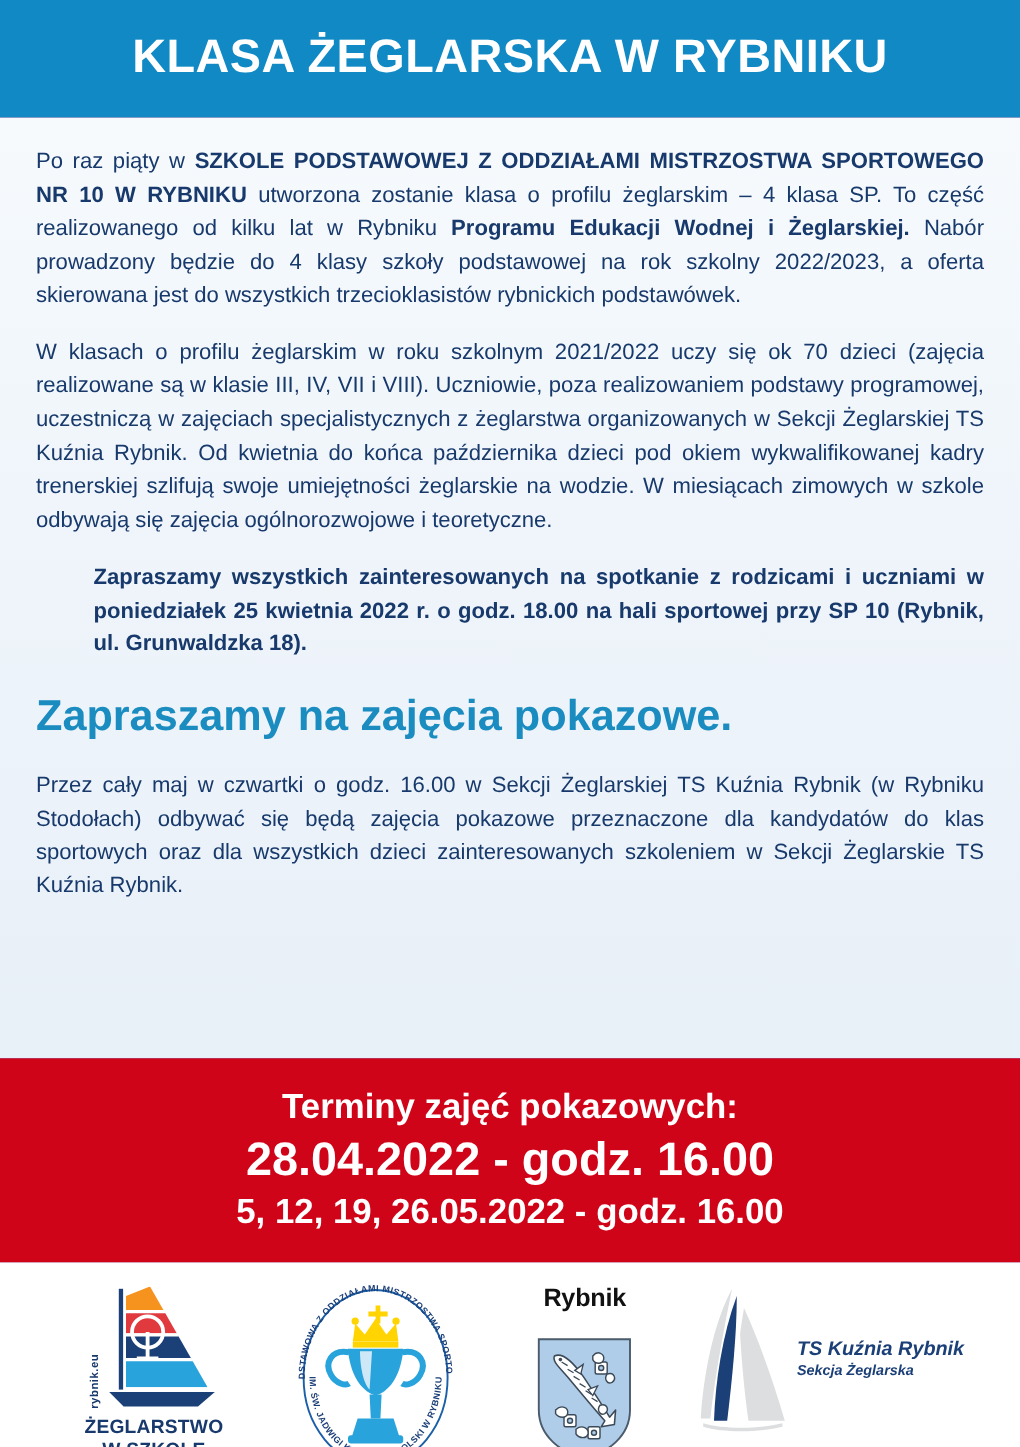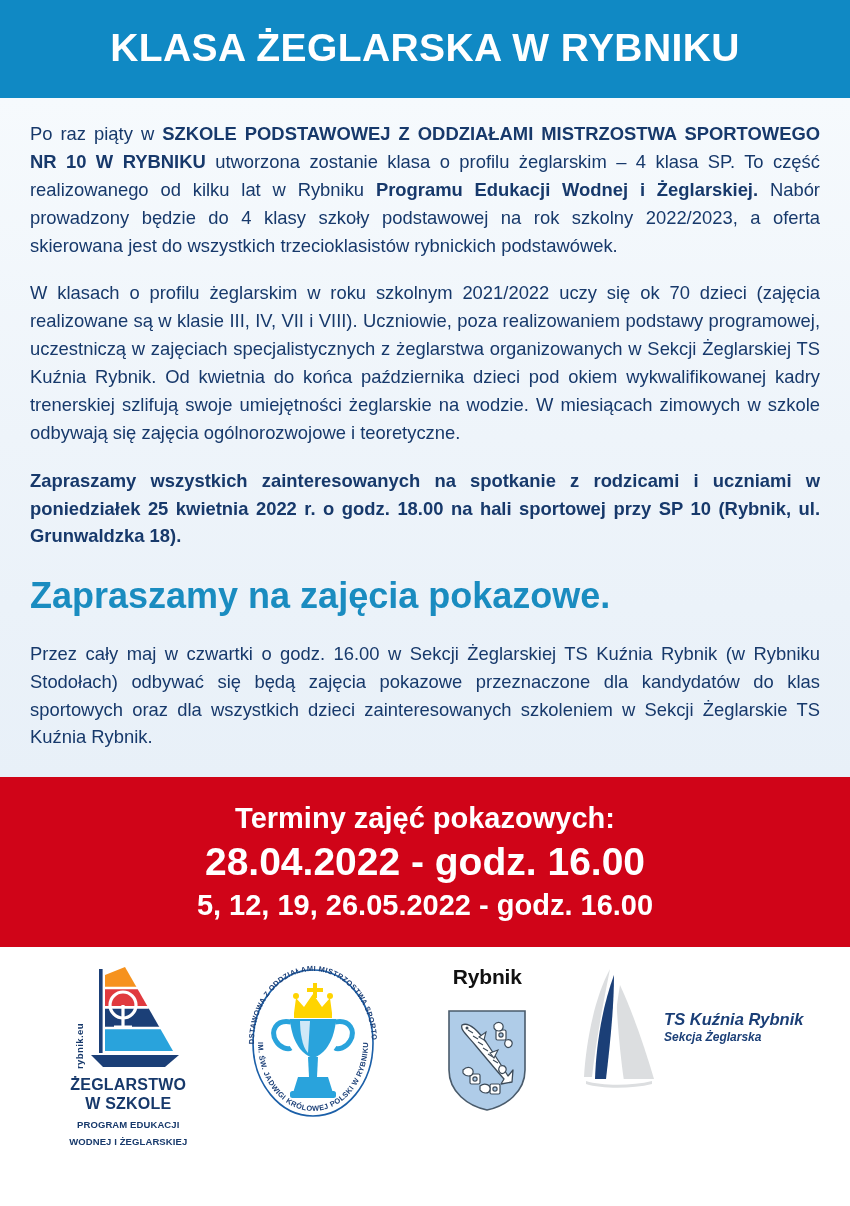--- a/index.html
+++ b/index.html
@@ -41,33 +41,34 @@
     line-height: 1;
     margin: 0;
     padding-bottom: 4px;
   }
 
   
   .body-content {
     flex: 0 0 auto;
     background: linear-gradient(180deg,#f6fafd 0%, #eef4fa 50%, #e8f0f8 100%);
     padding: 22px 30px 0 30px;
-    height: 679px;
+    height: 784px;
     box-sizing: border-box;
   }
   p.para {
     color: #17396b;
     font-size: 18.4px;
     line-height: 1.515;
     text-align: justify;
     margin: 0 0 20px 0;
     hyphens: auto;
   }
   p.para.tight {
     margin-bottom: 22px;
+    margin-left: 48px;
   }
   p.para b, p.para strong {
     font-weight: bold;
     color: #17396b;
   }
   p.para.bold-all {
     font-weight: bold;
   }
   .cta-heading {
     color: #1a8cc0;

